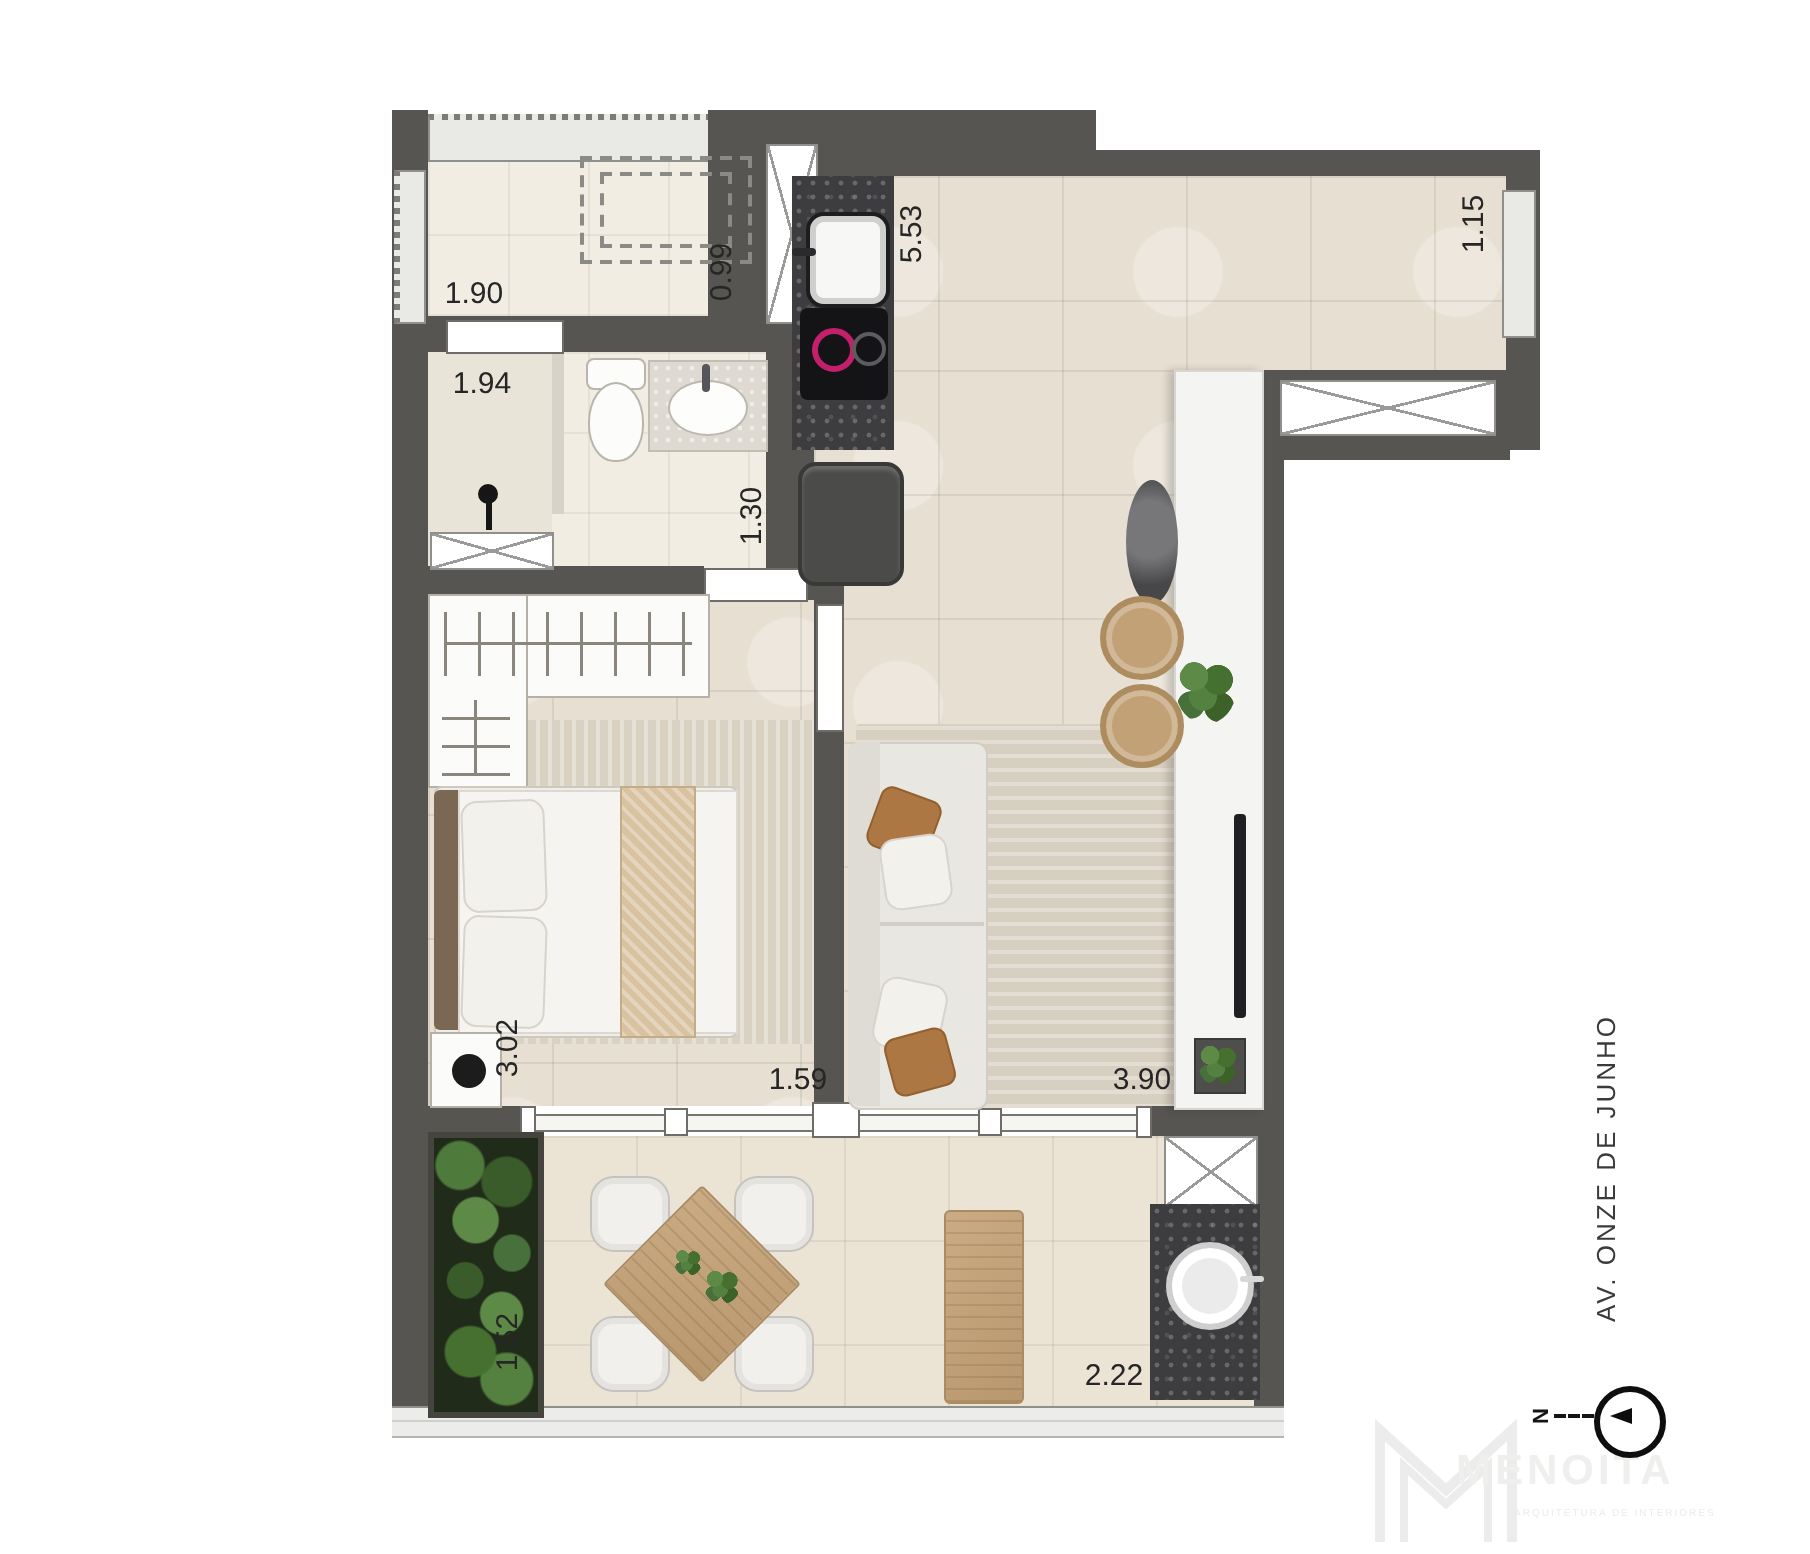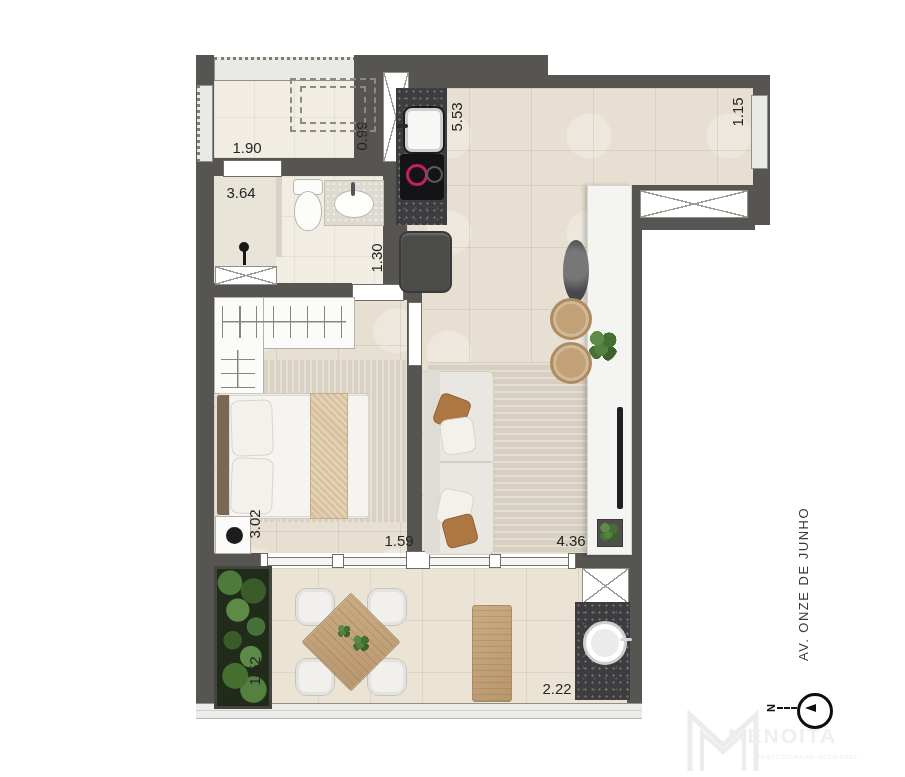--- a/index.html
+++ b/index.html
@@ -192,29 +192,29 @@
   <div class="abs chair" style="left:295px;top:658px;width:38px;height:36px;"></div>
   <div class="abs chair" style="left:367px;top:658px;width:38px;height:36px;"></div>
   <div class="abs wood" style="left:316px;top:607px;width:68px;height:68px;transform:rotate(45deg);border:1px solid #a98c66;border-radius:2px;"></div>
   <div class="abs foliage" style="left:337px;top:624px;width:14px;height:14px;"></div>
   <div class="abs foliage" style="left:352px;top:634px;width:18px;height:18px;"></div>
   <div class="abs wood" style="left:472px;top:605px;width:38px;height:95px;border:1px solid #a98c66;border-radius:3px;"></div>
   <div class="abs granite" style="left:575px;top:602px;width:55px;height:98px;"></div>
   <div class="abs" style="left:583px;top:621px;width:38px;height:38px;background:#ebebeb;border:3px solid #cfcfcf;border-radius:50%;box-shadow:inset 0 0 0 5px #ffffff;"></div>
   <div class="abs" style="left:620px;top:638px;width:12px;height:3px;background:#d8d8d8;border-radius:2px;"></div>
 
-  <div class="dim dim-h" style="left:247px;top:147px;">1.90</div>
+  <div class="dim dim-h" style="left:237px;top:147px;">1.90</div>
   <div class="dim dim-v" style="left:361px;top:136px;">0.99</div>
-  <div class="dim dim-h" style="left:241px;top:192px;">3.64</div>
+  <div class="dim dim-h" style="left:241px;top:192px;">1.94</div>
   <div class="dim dim-v" style="left:376px;top:258px;">1.30</div>
   <div class="dim dim-v" style="left:456px;top:117px;">5.53</div>
   <div class="dim dim-v" style="left:737px;top:112px;">1.15</div>
   <div class="dim dim-v" style="left:254px;top:524px;">3.02</div>
   <div class="dim dim-h" style="left:399px;top:540px;">1.59</div>
-  <div class="dim dim-h" style="left:571px;top:540px;">4.36</div>
+  <div class="dim dim-h" style="left:571px;top:540px;">3.90</div>
   <div class="dim dim-v" style="left:254px;top:671px;">1.52</div>
   <div class="dim dim-h" style="left:557px;top:688px;">2.22</div>
 
   <div class="street" style="left:803px;top:584px;">AV. ONZE DE JUNHO</div>
 
   <svg class="abs" style="left:686px;top:697px;" width="74" height="76" viewBox="0 0 74 76">
     <path d="M4,74 L4,18 L37,48 L70,18 L70,74" fill="none" stroke="#ececec" stroke-width="5"></path>
     <path d="M16,74 L16,36 L37,55 L58,36 L58,74" fill="none" stroke="#ececec" stroke-width="4"></path>
   </svg>
   <div class="brand-line" style="left:728px;top:724px;">MENOITA</div>

